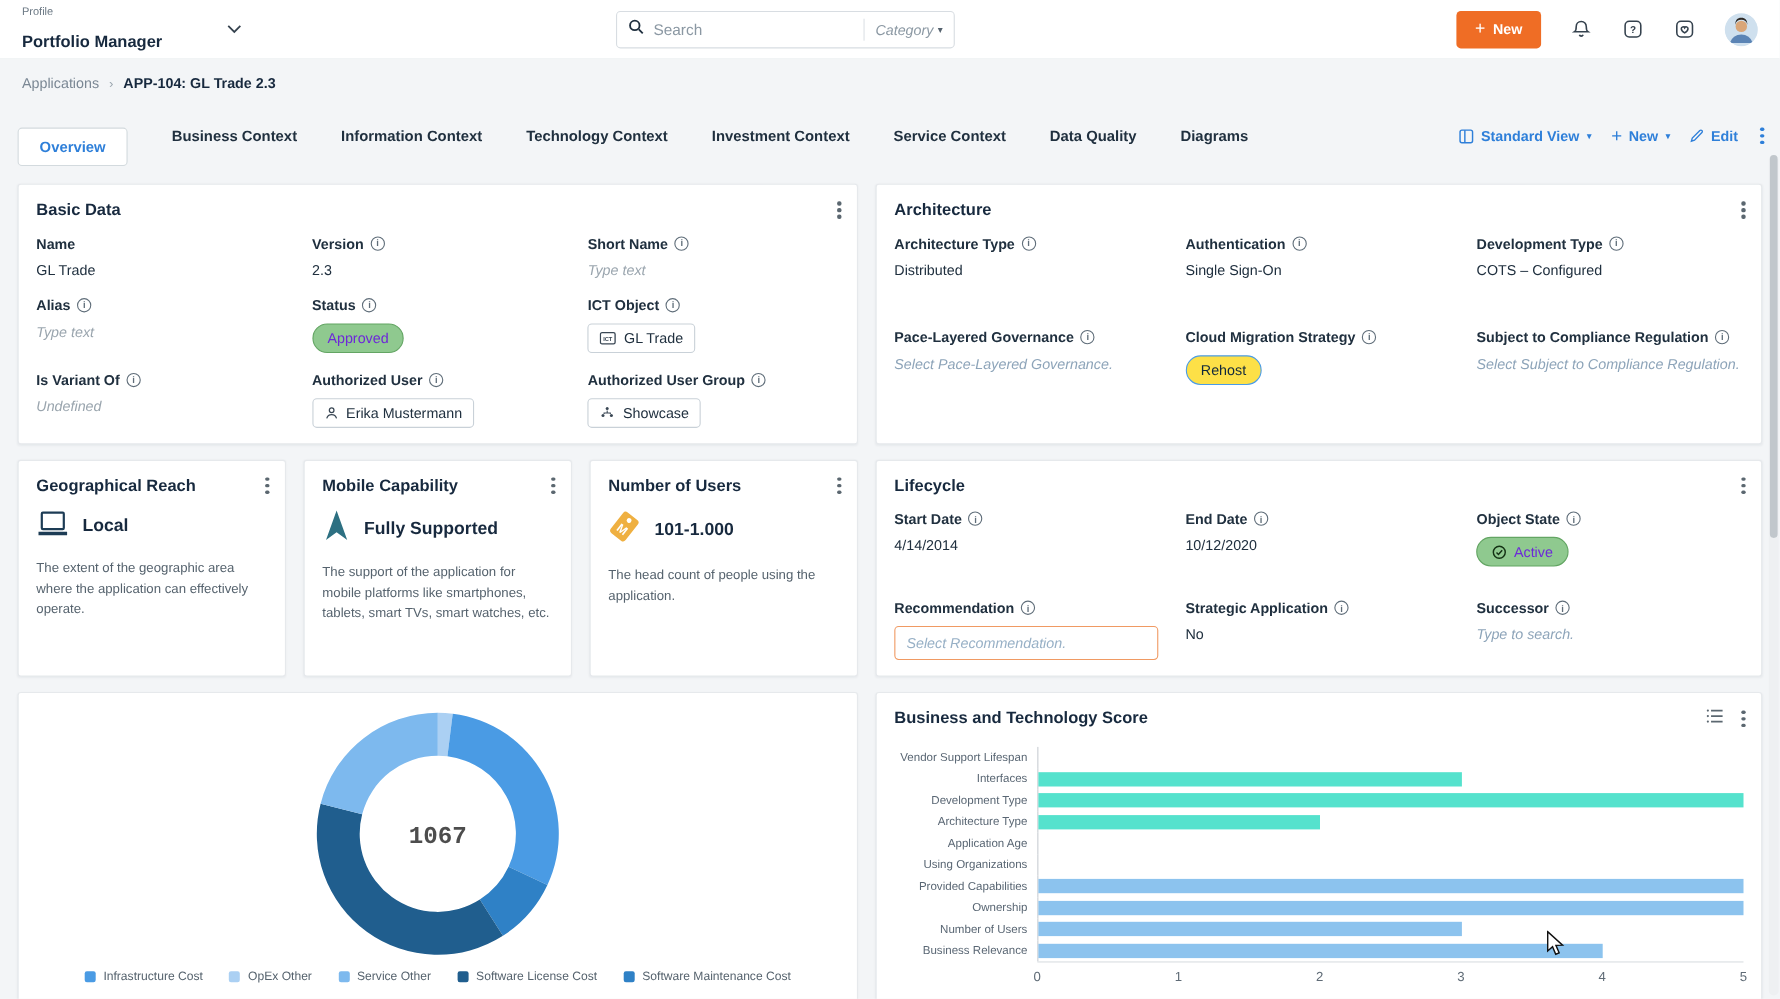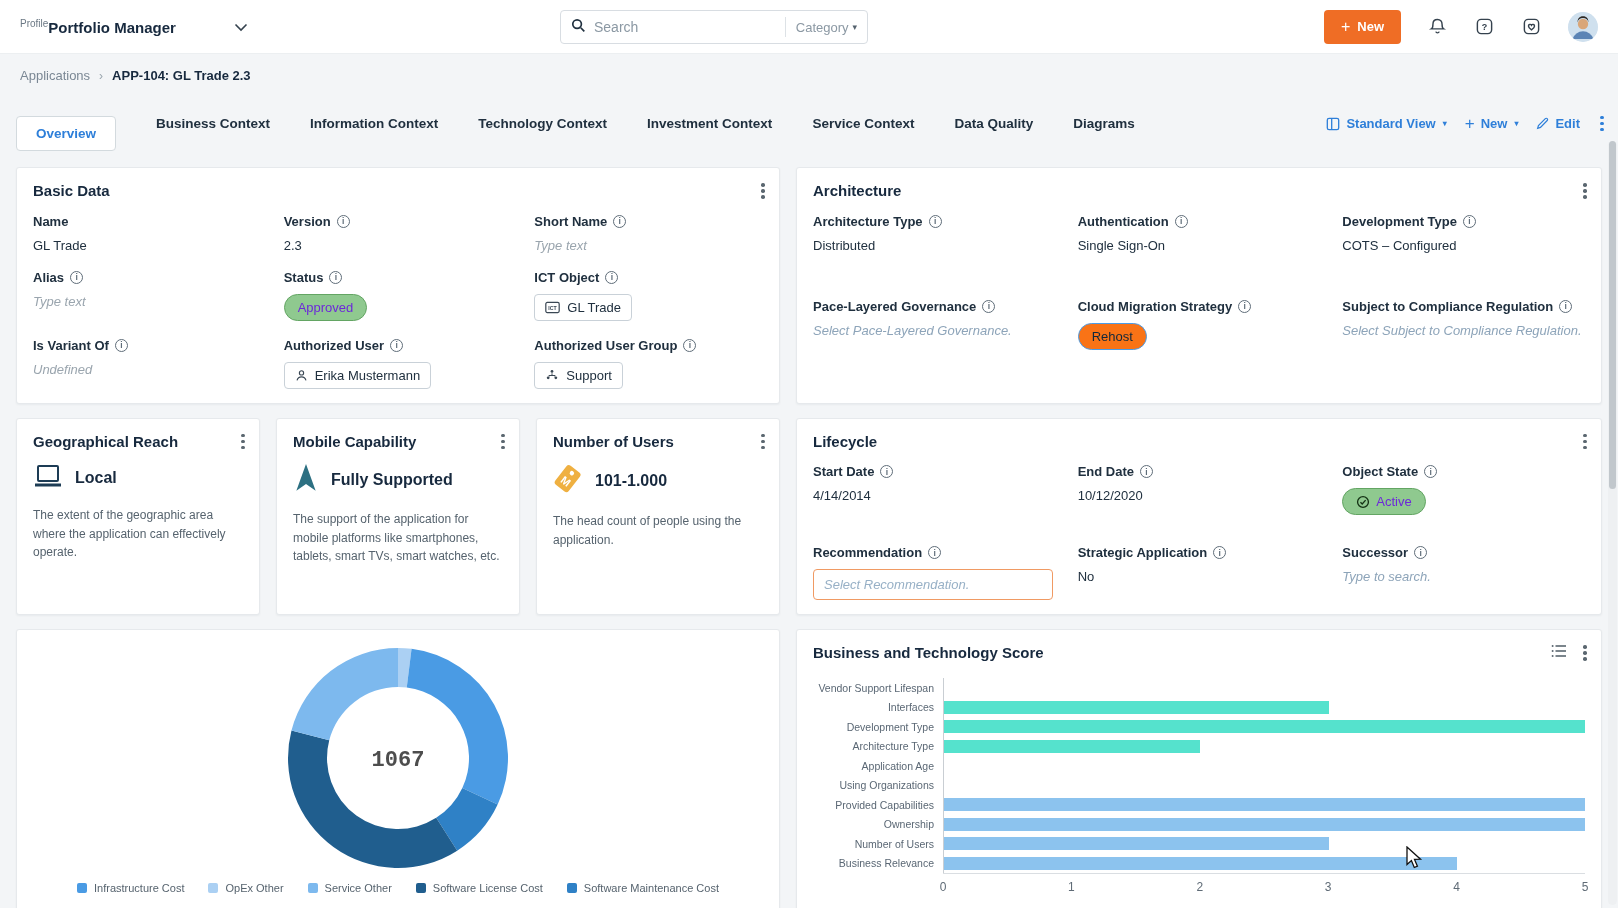--- a/index.html
+++ b/index.html
@@ -2,30 +2,30 @@
 <html><head>
 <meta charset="utf-8">
 <style>
   * { box-sizing: border-box; margin: 0; padding: 0; }
   html,body { width:1618px; height:908px; overflow:hidden; }
   body { font-family:"Liberation Sans", sans-serif; background:#f3f5f7; color:#20303f; position:relative; }
 
   
   .header { height:54px; background:#fff; display:flex; align-items:center; padding:0 20px; position:relative; border-bottom:1px solid #eceff1;}
   .profile-block { display:flex; align-items:center; }
-  .profile-texts { display:flex; flex-direction:row; }
+  .profile-texts { display:flex; flex-direction:column;gap:12px; }
   .profile-label { font-size:10px; color:#6b7884; }
   .profile-value { font-size:15px; font-weight:bold; color:#17293e; margin-top:1px; }
   .profile-caret { margin-left:58px; color:#35424e; }
 
   .search-box { position:absolute; left:560px; top:10px; width:308px; height:34px; border:1px solid #d8dde2; border-radius:4px; background:#fff; display:flex; align-items:center; padding:0 10px; }
   .search-box input { border:none; outline:none; flex:1; font-size:14px; color:#20303f; margin-left:8px; font-family:inherit; }
   .search-box input::placeholder { color:#8b98a3; }
   .search-divider { width:1px; height:20px; background:#dde2e6; margin:0 10px; }
-  .category-text { font-size:13px; color:#8b98a3; width:70px; }
+  .category-text { font-size:13px; color:#8b98a3; width:70px;font-style:italic; }
   .mini-caret { font-size:9px; color:#55626e; }
 
   .header-right { margin-left:auto; display:flex; align-items:center; gap:26px; }
   .btn-new { background:#ef6d25; color:#fff; border:none; border-radius:4px; font-size:13px; font-weight:bold; padding:9px 17px; display:flex; align-items:center; gap:7px; cursor:pointer; font-family:inherit; }
   .hicon { width:21px; height:21px; display:flex; align-items:center; justify-content:center; color:#35424e; }
   .avatar { width:30px; height:30px; border-radius:50%; overflow:hidden; background:#dce8f2; }
 
   
   .breadcrumb { padding:14px 20px 0; font-size:13px; display:flex; align-items:center; gap:9px; }
   .crumb-root { color:#7a8794; }
@@ -61,21 +61,21 @@
   .fields.gap-s { row-gap:17px; }
   .fields.gap-l { row-gap:46px; }
   .fields.gap-m { row-gap:30px; }
   .flabel { font-size:13px; font-weight:bold; color:#20303f; display:flex; align-items:center; gap:6px; }
   .iinfo { width:13px; height:13px; border:1px solid #5f6d79; border-radius:50%; color:#5f6d79; font-size:8.5px; display:inline-flex; align-items:center; justify-content:center; font-style:normal; flex:none; }
   .fvalue { margin-top:9px; font-size:13px; color:#20303f; }
   .fvalue.placeholder { font-style:italic; color:#9aa5ae; }
   .fvalue.selectph { font-style:italic; color:#8da4b9; }
   .pill { display:inline-flex; align-items:center; gap:6px; border-radius:14px; padding:5px 13px; font-size:13px; color:#6d28d9; }
   .pill.green { background:#8fc98f; border:1px solid #63a563; }
-  .pill.blue { background:#f97316; border:1px solid #4a9ce8; color:#10283c; }
+  .pill.blue { background:#fde047; border:1px solid #4a9ce8; color:#10283c; }
   .chip { display:inline-flex; align-items:center; gap:7px; border:1px solid #c9d1d8; border-radius:4px; padding:5px 10px; font-size:13px; background:#fff; color:#20303f; }
   .inputbox { border:1px solid #f09a63; border-radius:4px; padding:7px 10px; font-size:13px; font-style:italic; color:#97b0c6; width:240px; background:#fff; }
 
   
   .mini { flex:1; }
   .mini-value-row { margin-top:13px; display:flex; align-items:center; gap:12px; }
   .mini-value { font-size:16px; font-weight:bold; color:#17293e; }
   .mini-desc { margin-top:13px; font-size:12px; color:#56636e; line-height:1.55; }
 
   
@@ -268,21 +268,21 @@
           </div>
           <div>
             <div class="flabel">Authorized User Group <span class="iinfo">i</span></div>
             <div class="fvalue"><span class="chip">
                 <svg width="14" height="13" viewBox="0 0 16 16" fill="#3a4754">
                   <circle cx="8" cy="3" r="1.7"></circle>
                   <circle cx="3.3" cy="10.8" r="1.7"></circle>
                   <circle cx="12.7" cy="10.8" r="1.7"></circle>
                   <path d="M7.4 5.2h1.2v2.2h3.5v1.7h-1.2V8.6H5.1v.5H3.9V7.4h3.5z"></path>
                 </svg>
-                <span>Support</span>
+                <span>Showcase</span>
               </span></div>
           </div>
         </div>
     </div>
 
     <div class="card w-right h-r1">
       <div class="card-head">
         <span class="card-title">Architecture</span>
         <div class="card-icons">
             <span class="kebab">

